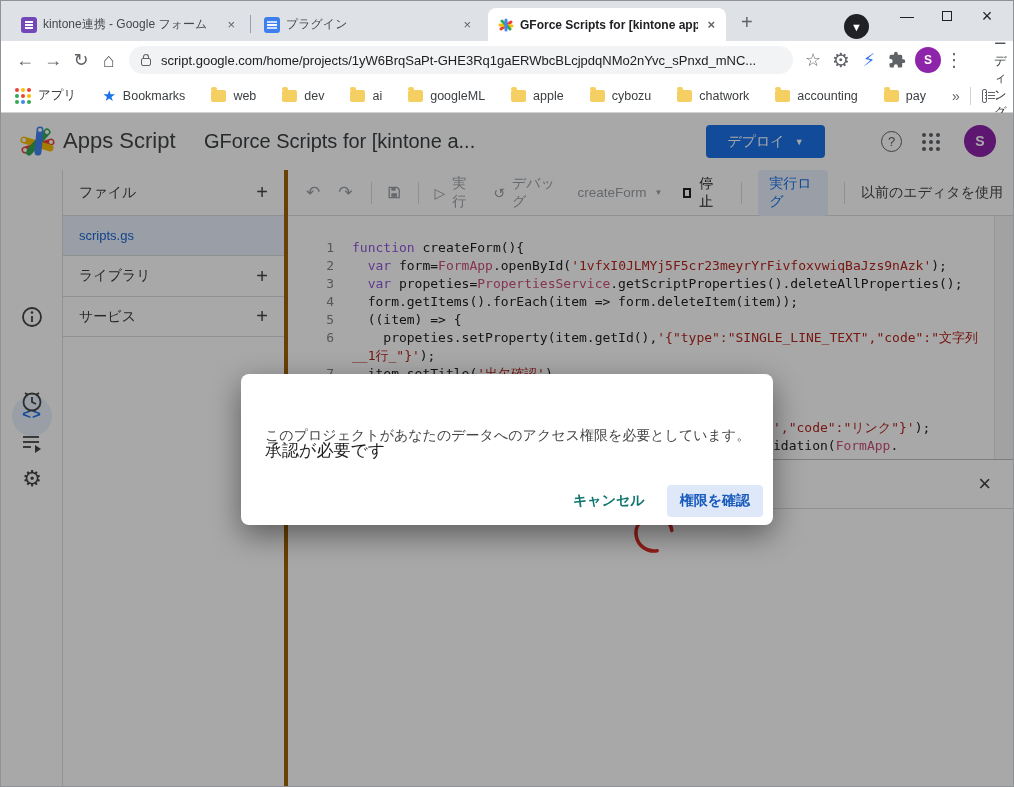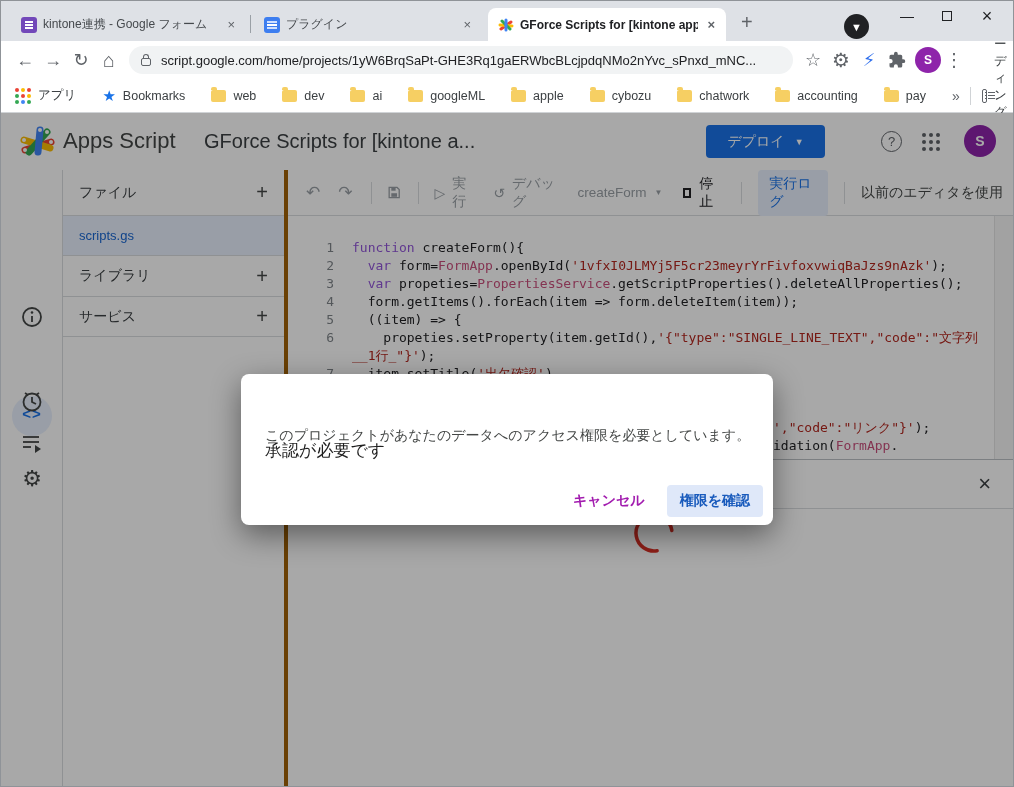--- a/index.html
+++ b/index.html
@@ -119,21 +119,21 @@
   .lp-close { position:absolute; right:22px; top:12px; font-size:22px; color:#3c4043; line-height:24px; }
   .spinner { position:absolute; left:344px; top:51px; }
 
   
   .scrim { position:absolute; inset:0; background:rgba(0,0,0,0.34); z-index:50; }
   .dialog { position:absolute; left:240px; top:261px; width:532px; height:151px; background:#fff; border-radius:8px;
      box-shadow:0 10px 30px rgba(0,0,0,0.45); z-index:60; }
   .dlg-title { position:absolute; left:24px; top:17px; font-size:17px; color:#1f1f1f;margin-top:48px; }
   .dlg-body { position:absolute; left:24px; top:53px; font-size:14px; color:#444746; }
   .dlg-actions { position:absolute; right:10px; bottom:8px; display:flex; align-items:center; gap:6px; }
-  .btn-text { color:#a21caf; font-size:14px; font-weight:bold; padding:7px 16px; }
+  .btn-text { color:#0f766e; font-size:14px; font-weight:bold; padding:7px 16px; }
   .btn-tonal { background:#dfe8f9; color:#185abc; font-size:14px; font-weight:bold; padding:7px 13px; border-radius:4px; }
 </style>
 </head>
 <body>
 
 <div class="window">
 
   <div class="tabstrip">
     <div class="tab" style="left:10px; width:235px;">
       <span class="favicon fav-forms"></span>

